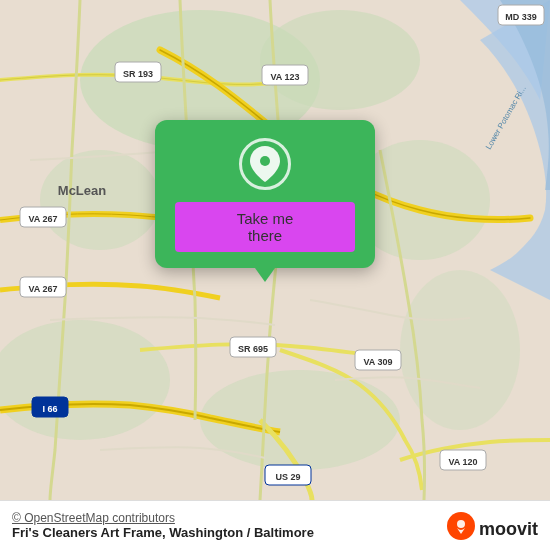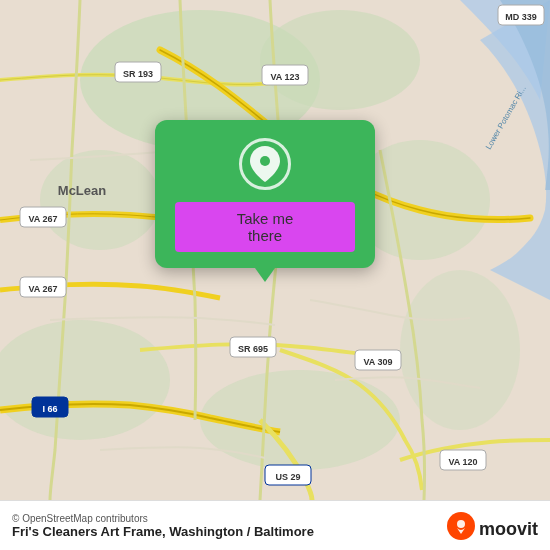--- a/index.html
+++ b/index.html
@@ -89,22 +89,23 @@
       padding: 0 12px;
       border-top: 1px solid #ddd;
     }
 
     #bottom-left {
       display: flex;
       flex-direction: column;
     }
 
     #osm-credit {
-      font-size: 10px;
+      font-size: 12px;
       color: #555;
+      text-decoration: underline;
     }
 
     #location-title {
       font-size: 13px;
       font-weight: 600;
       color: #222;
     }
 
     #moovit-logo {
       display: flex;

